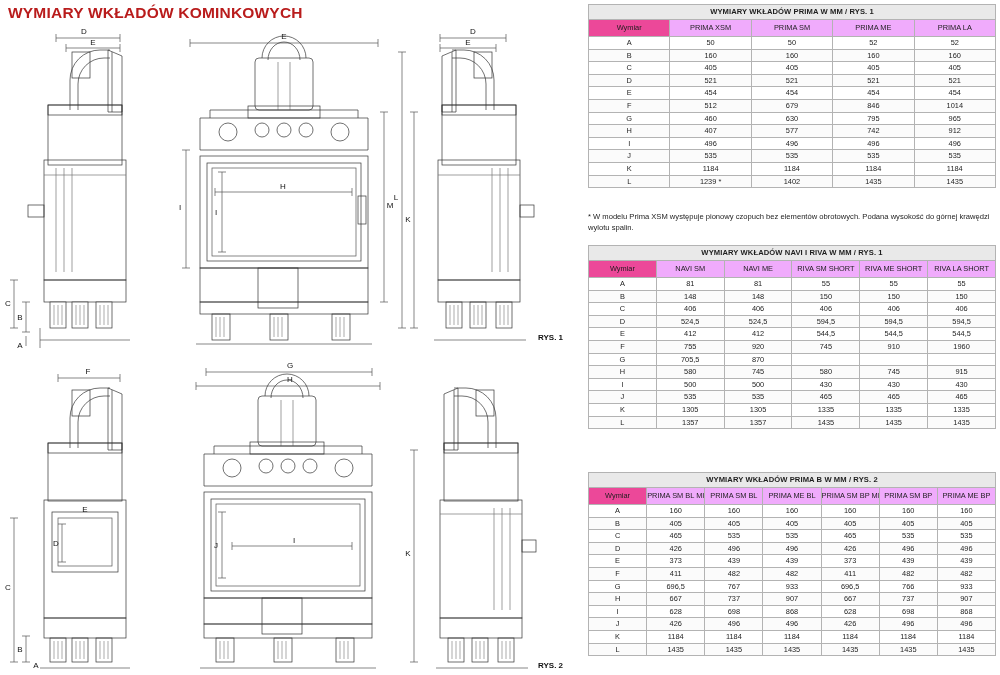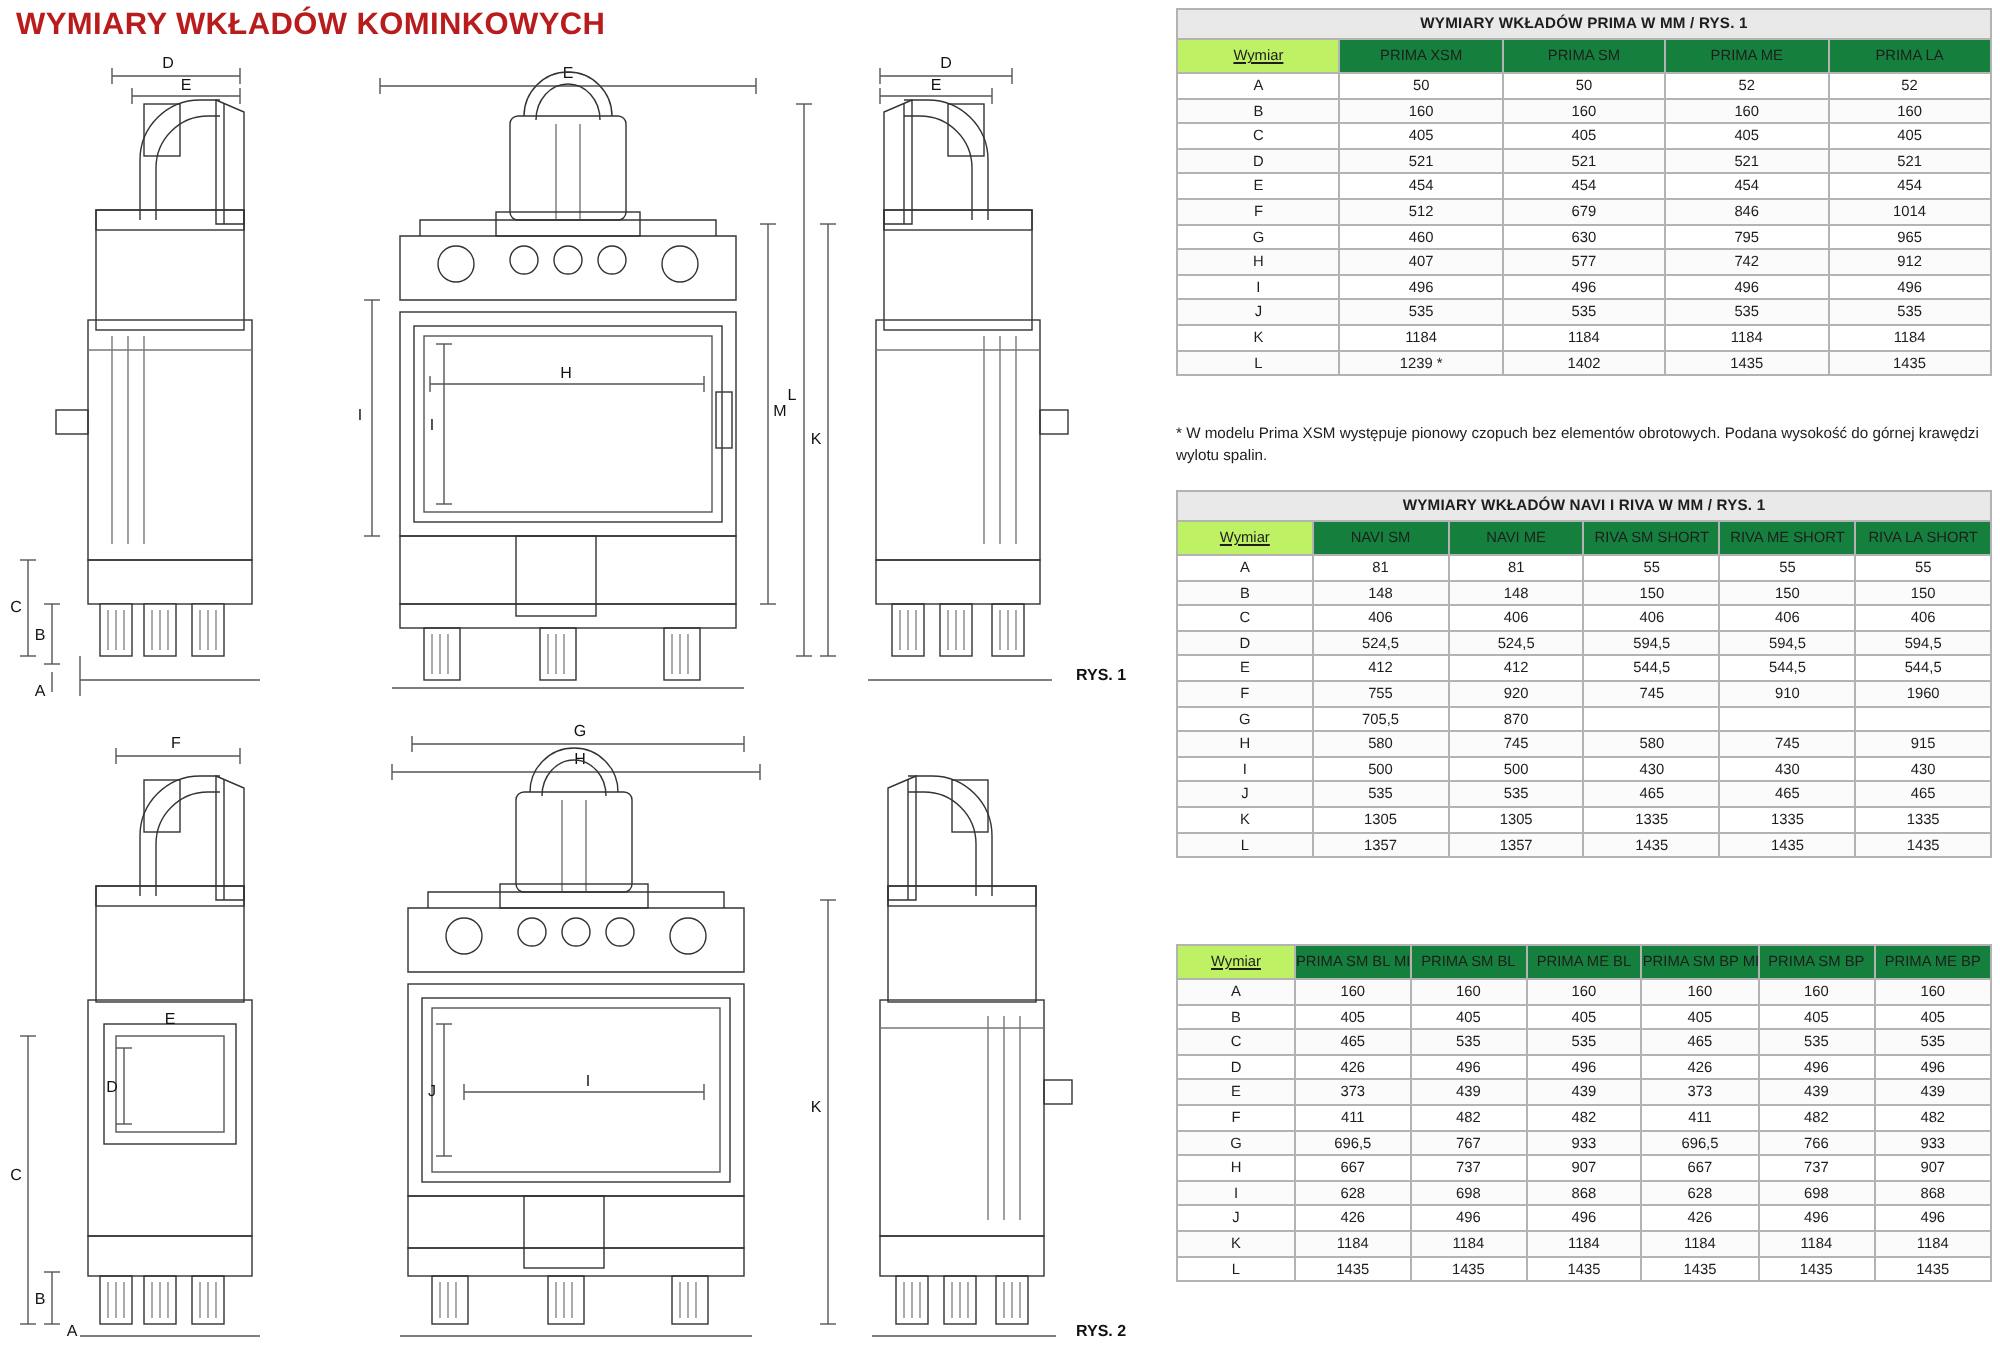--- a/index.html
+++ b/index.html
@@ -64,27 +64,27 @@
   }
   table.dim tr.title-row th {
     background: #e9e9e9;
     font-weight: bold;
     font-size: 7.6px;
     height: 14px;
     line-height: 14px;
     letter-spacing: 0.1px;
   }
   table.dim tr.head-row th {
-    background: #15803d;
+    background: #f0abfc;
     font-weight: normal;
     height: 16px;
     line-height: 16px;
     font-size: 7.4px;
   }
-  table.dim tr.head-row th.col-first { background: #bef264; text-decoration: underline; }
+  table.dim tr.head-row th.col-first { background: #ec4899; }
   table.dim td.col-first {
     background: #f7f7f7;
   }
   table.dim tr:nth-child(odd) td { background: #ffffff; }
   table.dim tr:nth-child(even) td { background: #fbfbfb; }
   table.dim td.col-first { background: #f6f6f6; }
   .note {
     font-size: 7.6px;
     line-height: 11px;
     color: #1d1d1d;
@@ -628,20 +628,23 @@
           <td>1435</td>
           <td>1435</td>
         </tr>
   </tbody>
     </table>
 </div>
 
 <div class="tbl-block" style="top:472px;">
   <table class="dim">
     <tbody>
+        <tr class="title-row">
+      <th colspan="7">WYMIARY WKŁADÓW PRIMA B W MM / RYS. 2</th>
+    </tr>
     <tr class="head-row">
       <th class="col-first" style="width:14.5%">Wymiar</th>
       <th style="width:14.2%">PRIMA SM BL MINI</th>
       <th style="width:14.2%">PRIMA SM BL</th>
       <th style="width:14.2%">PRIMA ME BL</th>
       <th style="width:14.3%">PRIMA SM BP MINI</th>
       <th style="width:14.3%">PRIMA SM BP</th>
       <th style="width:14.3%">PRIMA ME BP</th>
     </tr>
     <tr>

